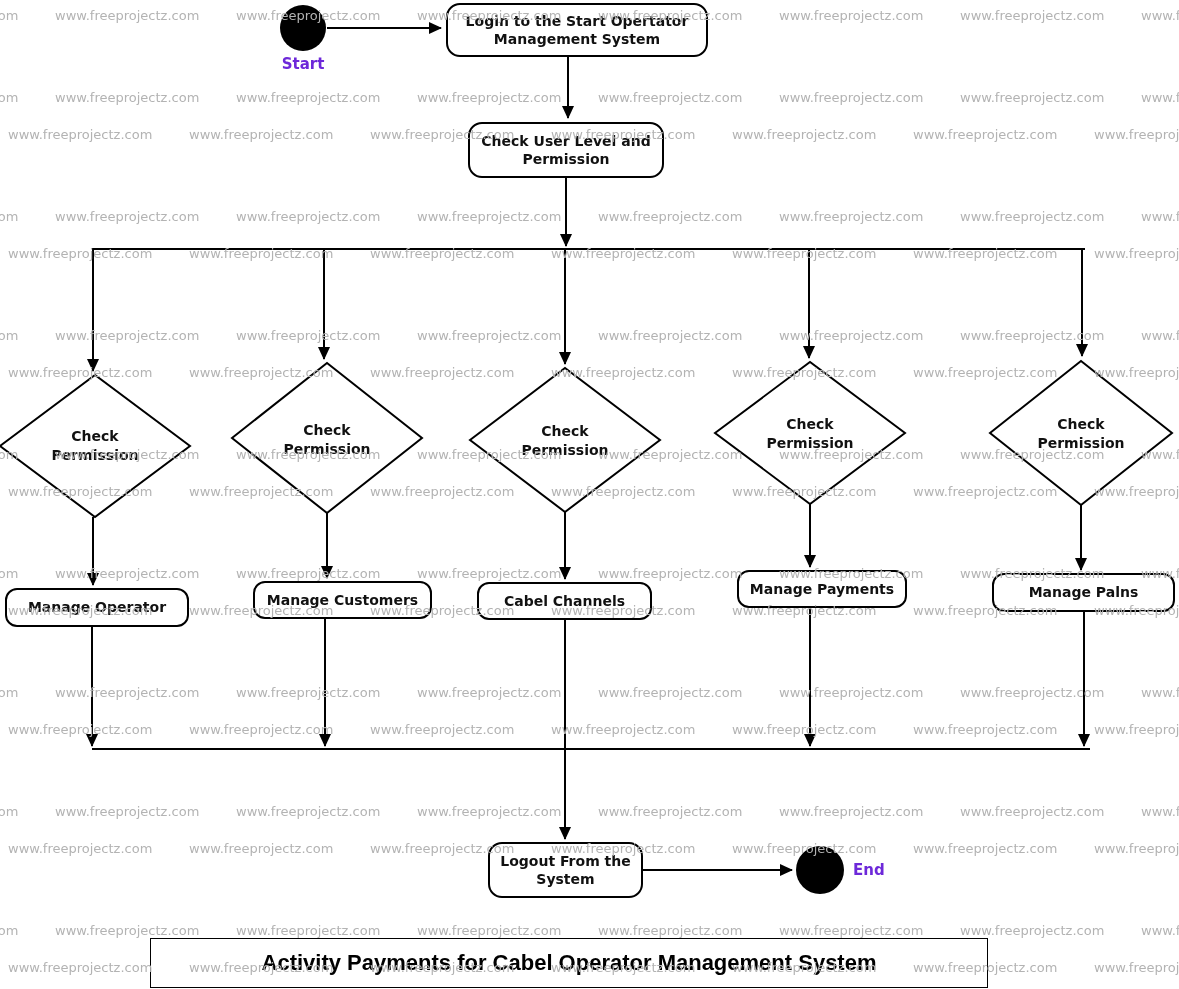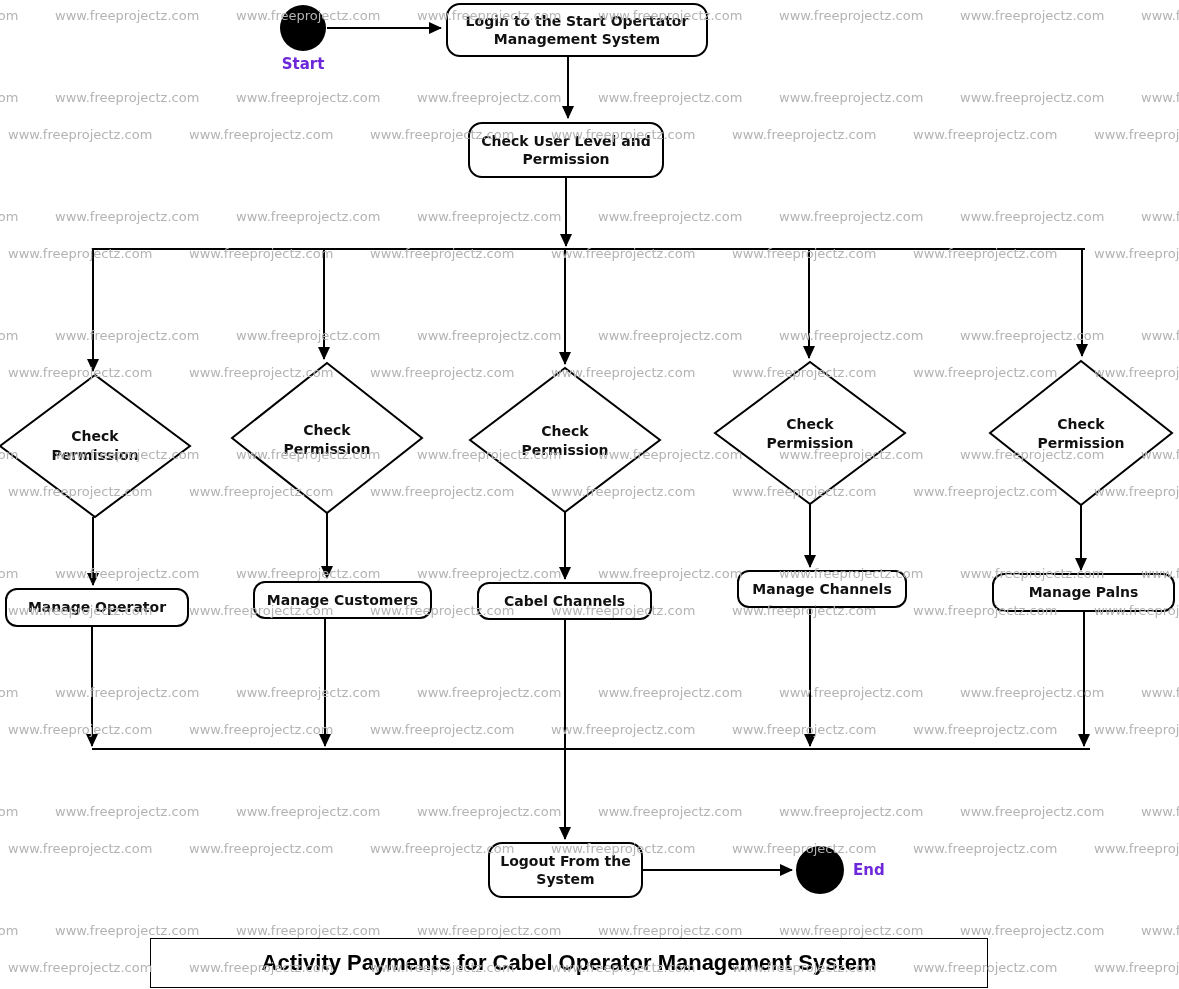--- a/index.html
+++ b/index.html
@@ -94,21 +94,21 @@
 
 <div class="box" style="left:468px; top:122px; width:196px; height:56px;">Check User Level and
 Permission</div>
 
 <div class="box" style="left:5px; top:588px; width:184px; height:39px; border-radius:12px;">Manage Operator</div>
 
 <div class="box" style="left:253px; top:581px; width:179px; height:38px; border-radius:12px;">Manage Customers</div>
 
 <div class="box" style="left:477px; top:582px; width:175px; height:38px; border-radius:12px;">Cabel Channels</div>
 
-<div class="box" style="left:737px; top:570px; width:170px; height:38px; border-radius:12px;">Manage Channels</div>
+<div class="box" style="left:737px; top:570px; width:170px; height:38px; border-radius:12px;">Manage Payments</div>
 
 <div class="box" style="left:992px; top:573px; width:183px; height:39px; border-radius:12px;">Manage Palns</div>
 
 <div class="box" style="left:488px; top:842px; width:155px; height:56px;">Logout From the
 System</div>
 
 <div class="diamond-label" style="left:95px; top:446px;">Check
 Permission</div>
 <div class="diamond-label" style="left:327px; top:440px;">Check
 Permission</div>

